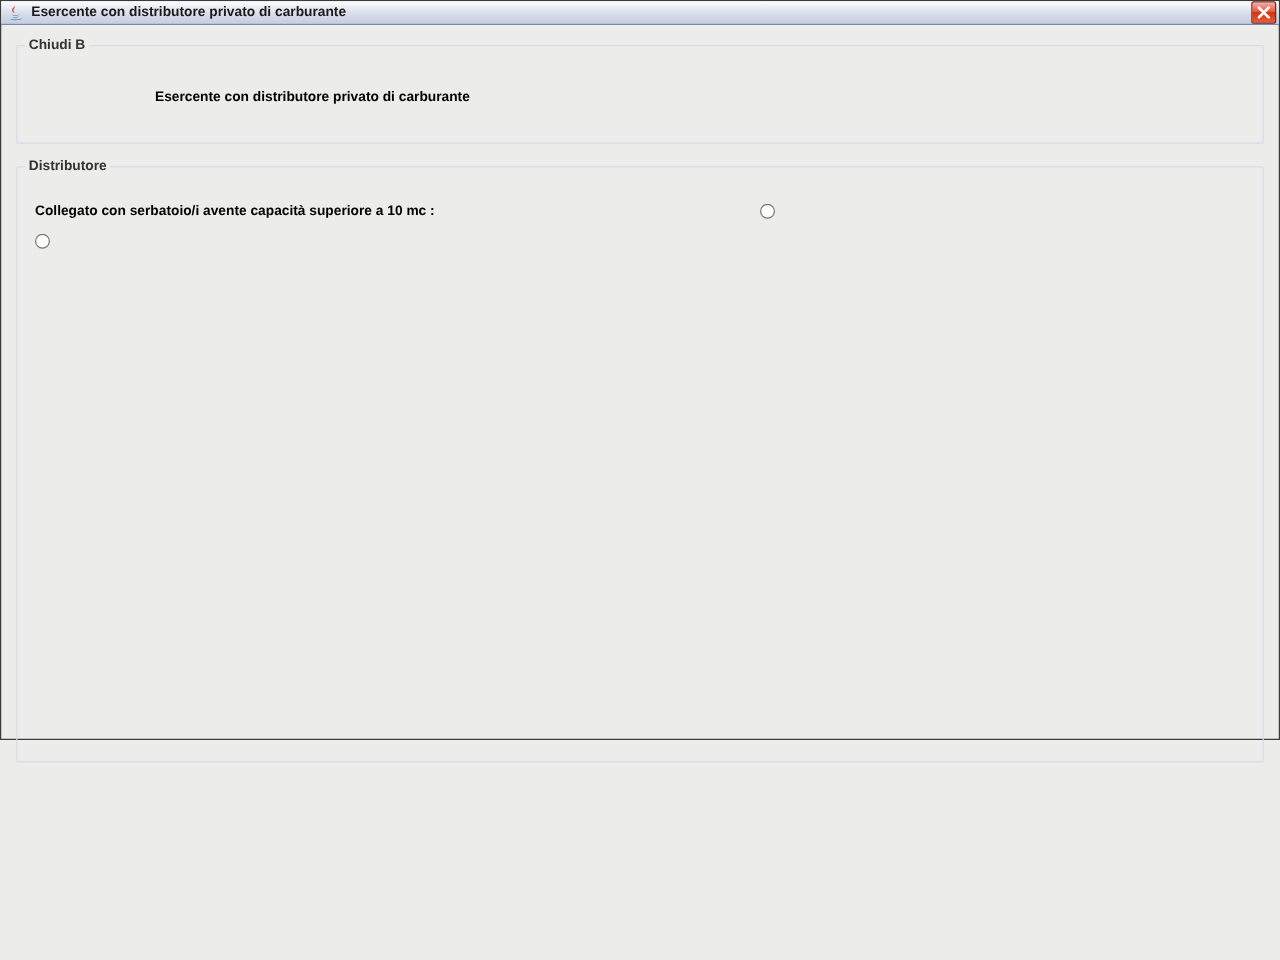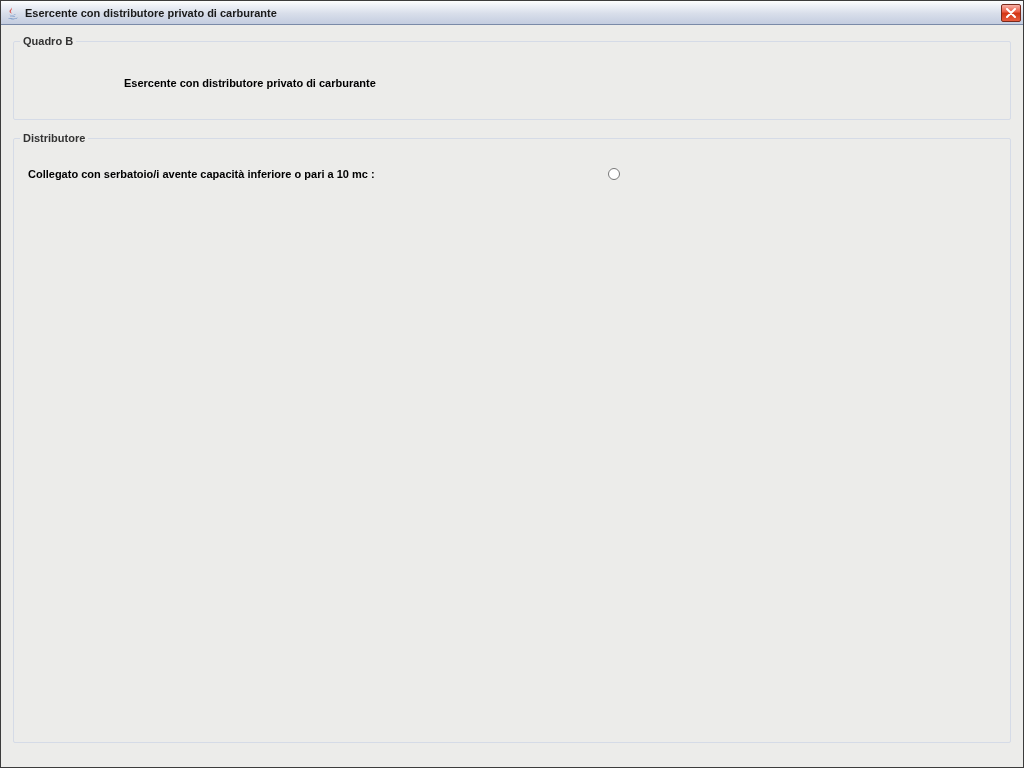--- a/index.html
+++ b/index.html
@@ -5,21 +5,21 @@
   * { box-sizing: border-box; }
   html, body {
     margin: 0; padding: 0;
     width: 1024px; height: 768px;
     font-family: Tahoma, Arial, sans-serif;
     font-size: 11px;
     background: #ECECEA;
     overflow: hidden;
   }
   .window {
-    width: 1024px; height: 768px;
+    width: 1024px; height: 592px;
     border: 1px solid #3c3c3c;
     background: #ECECEA;
     display: flex; flex-direction: column;
   }
   .titlebar {
     height: 24px;
     background: linear-gradient(to bottom, #fdfefe 0%, #eef1f7 20%, #d8deea 55%, #c4cde0 100%);
     border-bottom: 1px solid #7a8aa8;
     display: flex; align-items: center;
     padding: 0 2px 0 4px;
@@ -119,31 +119,34 @@
     <div class="close-btn">
       <svg width="10" height="10" viewBox="0 0 10 10">
         <path d="M1 1 L9 9 M9 1 L1 9" stroke="#fff" stroke-width="2" stroke-linecap="round"></path>
       </svg>
     </div>
   </div>
 
   <div class="client">
 
     <fieldset class="groupbox">
-      <legend>Quadro B</legend>
+      <legend>Chiudi B</legend>
       <div class="quadro-body">
         <div class="quadro-heading">Esercente con distributore privato di carburante</div>
       </div>
     </fieldset>
 
     <fieldset class="groupbox" style="flex:1;">
       <legend>Distributore</legend>
       <div class="distr-body">
         <div class="opt-row">
-          <div class="opt-label">Collegato con serbatoio/i avente capacità inferiore o pari a 10 mc :</div>
+          <div class="opt-label">Collegato con serbatoio/i avente capacità superiore a 10 mc :</div>
+          <input type="radio" name="capacita" class="opt-radio" style="">
+        </div>
+        <div class="opt-row">
           <input type="radio" name="capacita" class="opt-radio" style="">
         </div>
       </div>
     </fieldset>
 
 
   </div>
 </div>
 
 </body></html>

